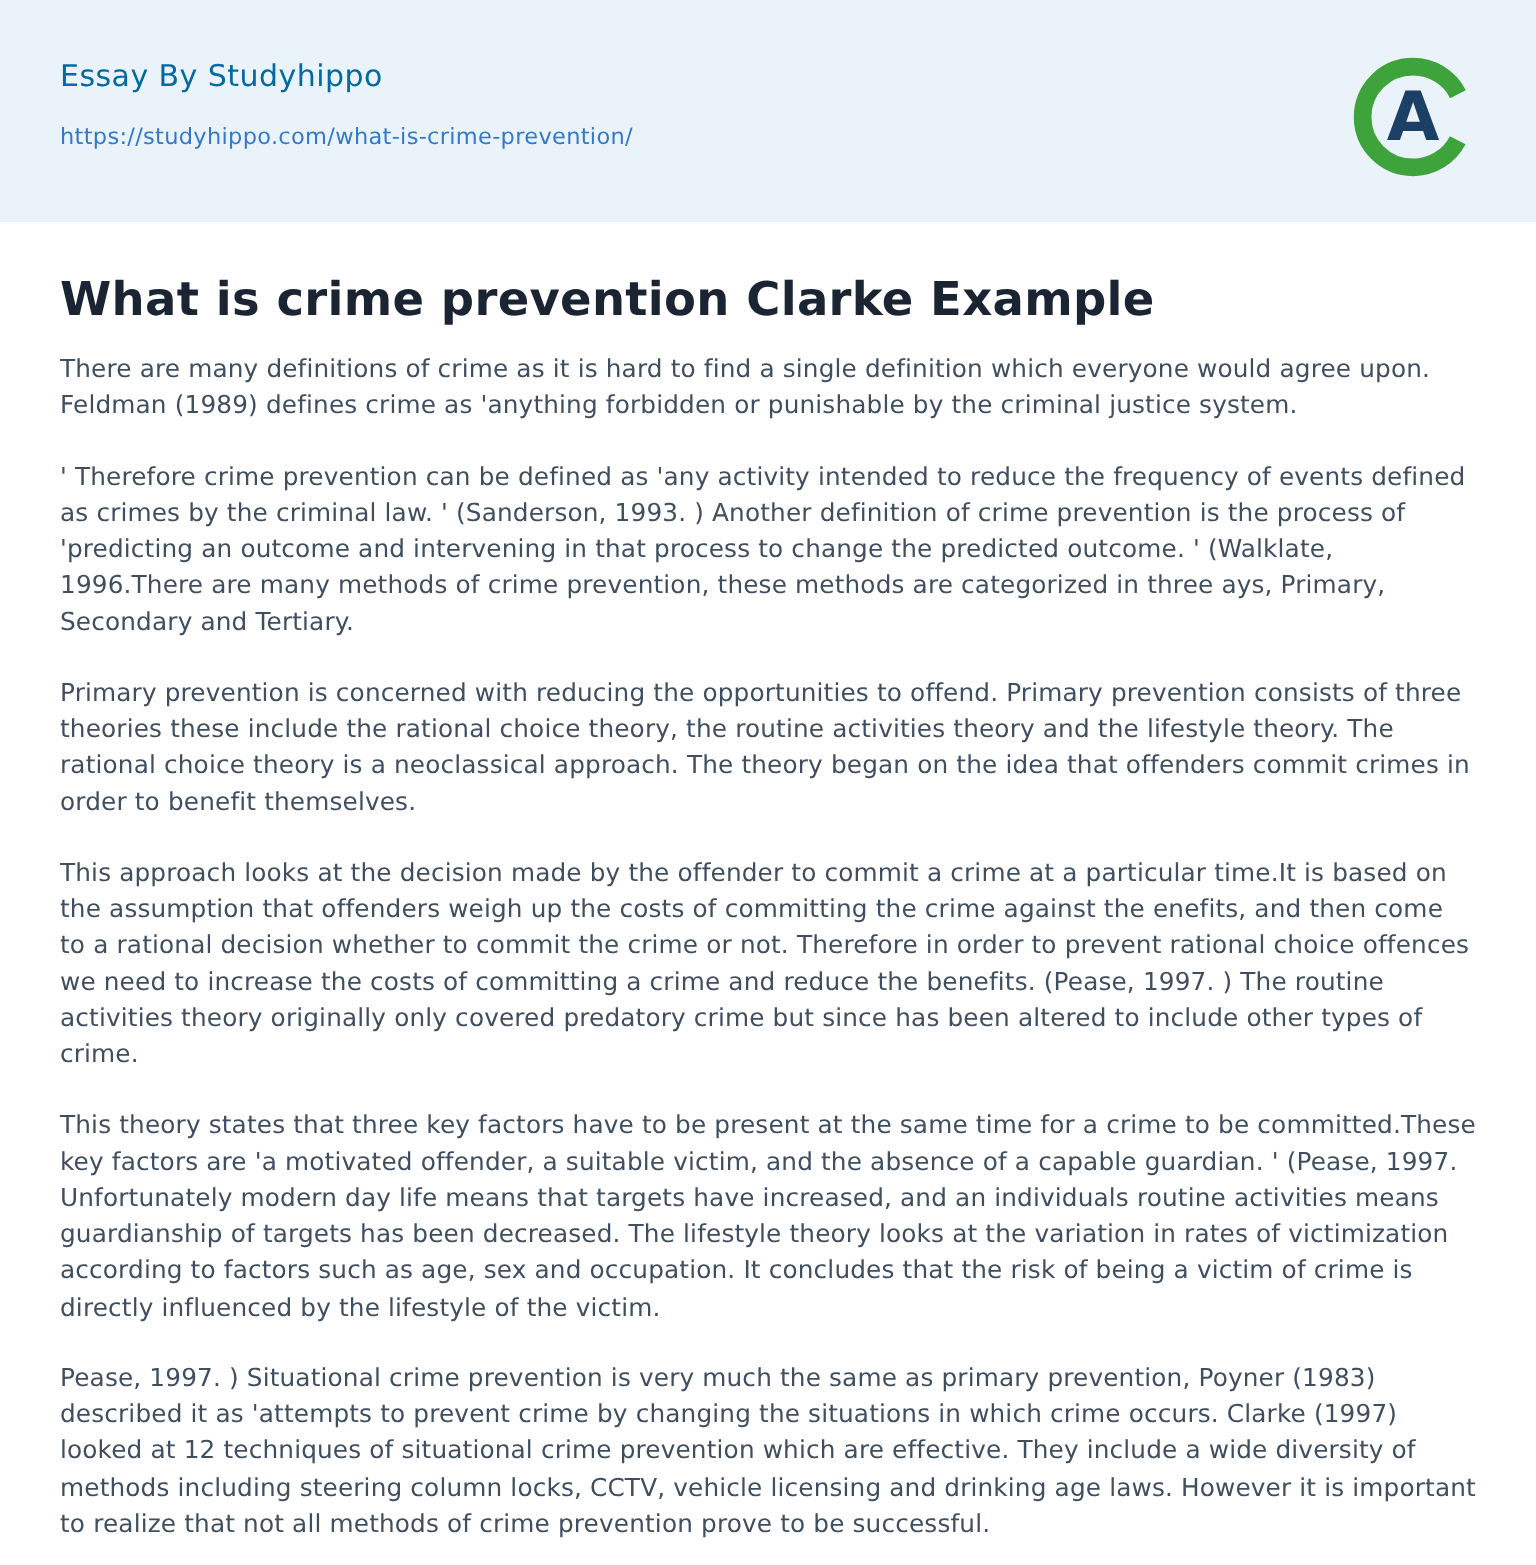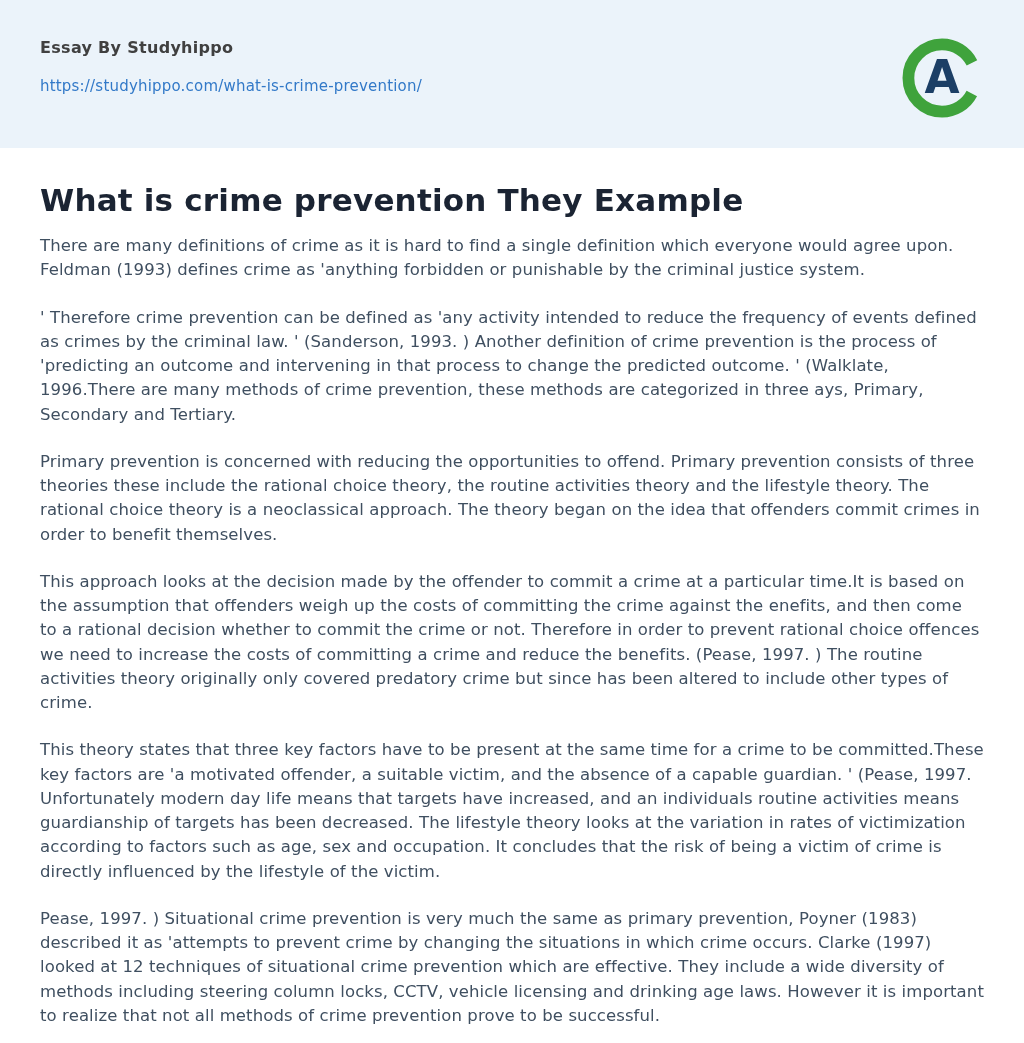--- a/index.html
+++ b/index.html
@@ -19,23 +19,23 @@
   
   .header {
     background: #ebf3fa;
     padding: 34px 40px 28px 40px;
     display: flex;
     justify-content: space-between;
     align-items: flex-start;
   }
   .header-left { display: flex; flex-direction: column; }
   .site-title {
-    color: #404040;
-    font-size: 16px;
-    font-weight: 700;
+    color: #0369a1;
+    font-size: 20px;
+    font-weight: 400;
     letter-spacing: 0.3px;
     margin: 4px 0 20px 0;
   }
   .page-url {
     color: #3279c8;
     font-size: 15px;
     text-decoration: none;
     letter-spacing: 0.2px;
     text-align: right;
   }
@@ -79,24 +79,24 @@
 
     <div class="logo">
       <svg viewBox="0 0 100 100" width="84" height="84" aria-hidden="true">
         <circle cx="50" cy="50" r="40" fill="none" stroke="#3fa33c" stroke-width="14" stroke-dasharray="213 38.3" stroke-dashoffset="-19.15" stroke-linecap="butt"></circle>
         <text x="50" y="68" text-anchor="middle" font-size="54" font-weight="bold" fill="#1c3f66" font-family="DejaVu Sans, Liberation Sans, sans-serif">A</text>
       </svg>
     </div>
   </div>
 
   <div class="main">
-    <h1 class="article-title">What is crime prevention They Example</h1>
+    <h1 class="article-title">What is crime prevention Clarke Example</h1>
 
     <div>
-        <p class="para">There are many definitions of crime as it is hard to find a single definition which everyone would agree upon. Feldman (1993) defines crime as 'anything forbidden or punishable by the criminal justice system.</p>
+        <p class="para">There are many definitions of crime as it is hard to find a single definition which everyone would agree upon. Feldman (1989) defines crime as 'anything forbidden or punishable by the criminal justice system.</p>
         <p class="para">' Therefore crime prevention can be defined as 'any activity intended to reduce the frequency of events defined as crimes by the criminal law. ' (Sanderson, 1993. ) Another definition of crime prevention is the process of 'predicting an outcome and intervening in that process to change the predicted outcome. ' (Walklate, 1996.There are many methods of crime prevention, these methods are categorized in three ays, Primary, Secondary and Tertiary.</p>
         <p class="para">Primary prevention is concerned with reducing the opportunities to offend. Primary prevention consists of three theories these include the rational choice theory, the routine activities theory and the lifestyle theory. The rational choice theory is a neoclassical approach. The theory began on the idea that offenders commit crimes in order to benefit themselves.</p>
         <p class="para">This approach looks at the decision made by the offender to commit a crime at a particular time.It is based on the assumption that offenders weigh up the costs of committing the crime against the enefits, and then come to a rational decision whether to commit the crime or not. Therefore in order to prevent rational choice offences we need to increase the costs of committing a crime and reduce the benefits. (Pease, 1997. ) The routine activities theory originally only covered predatory crime but since has been altered to include other types of crime.</p>
         <p class="para">This theory states that three key factors have to be present at the same time for a crime to be committed.These key factors are 'a motivated offender, a suitable victim, and the absence of a capable guardian. ' (Pease, 1997. Unfortunately modern day life means that targets have increased, and an individuals routine activities means guardianship of targets has been decreased. The lifestyle theory looks at the variation in rates of victimization according to factors such as age, sex and occupation. It concludes that the risk of being a victim of crime is directly influenced by the lifestyle of the victim.</p>
         <p class="para">Pease, 1997. ) Situational crime prevention is very much the same as primary prevention, Poyner (1983) described it as 'attempts to prevent crime by changing the situations in which crime occurs. Clarke (1997) looked at 12 techniques of situational crime prevention which are effective. They include a wide diversity of methods including steering column locks, CCTV, vehicle licensing and drinking age laws. However it is important to realize that not all methods of crime prevention prove to be successful.</p>
       </div>
   </div>
 
 </div>
 

